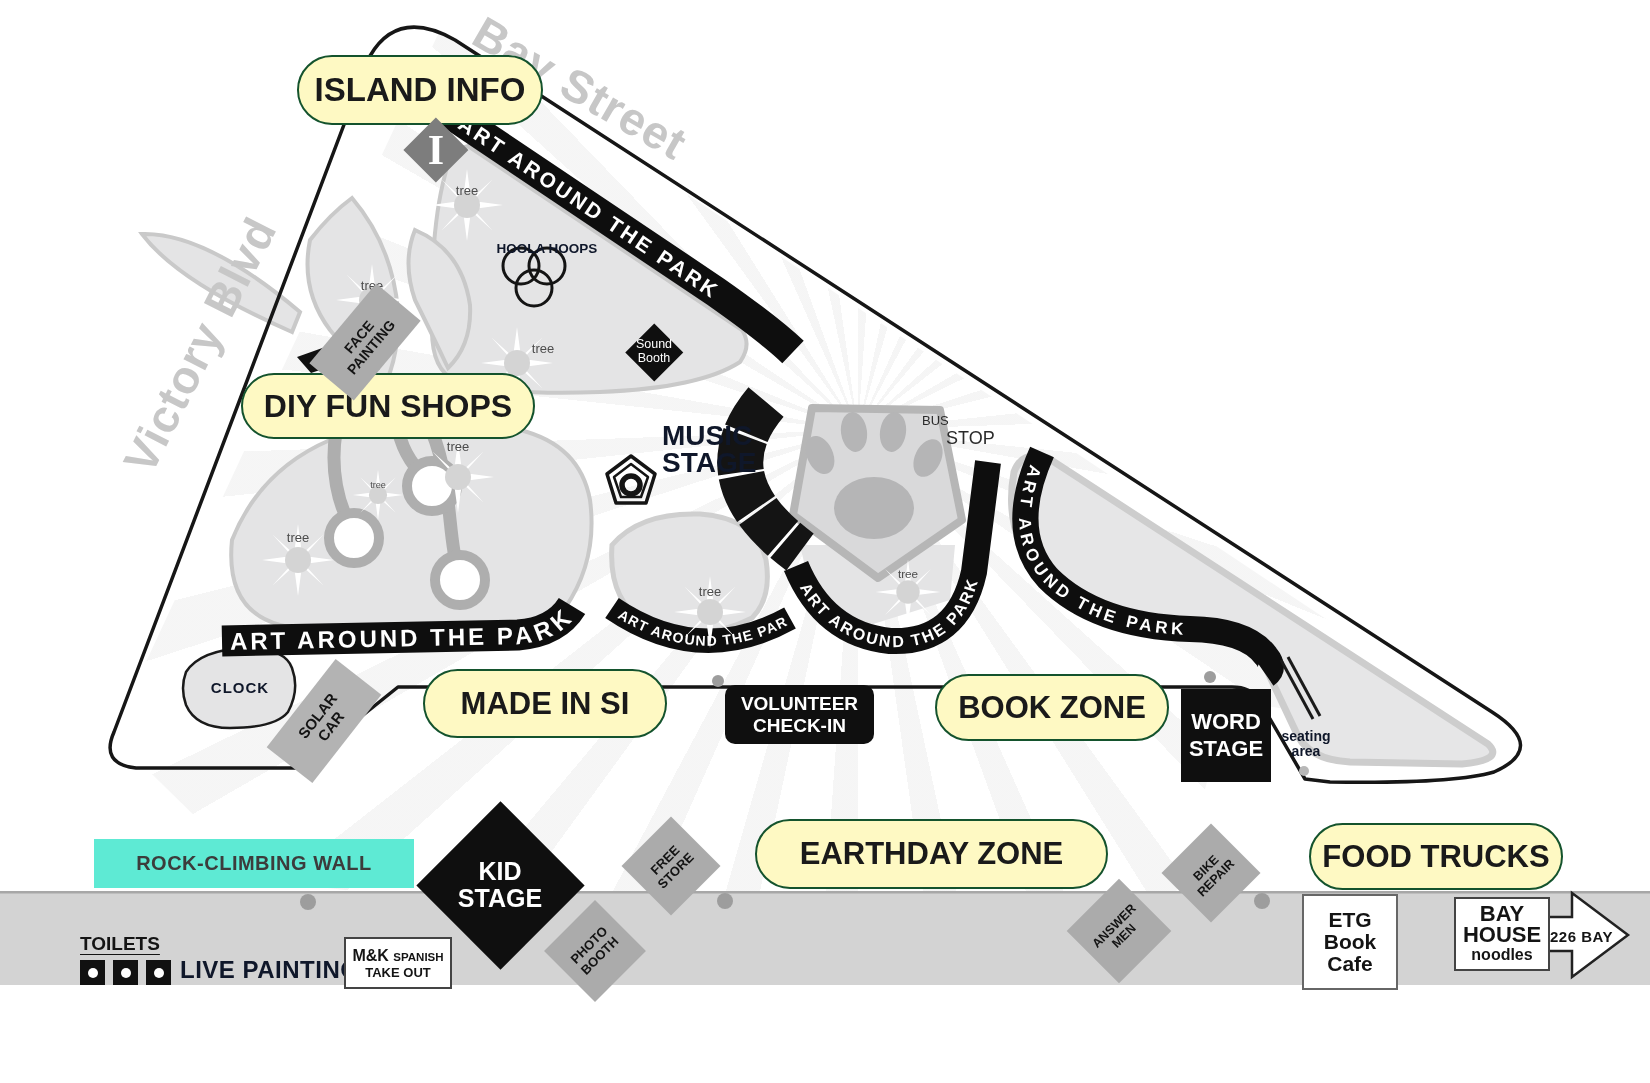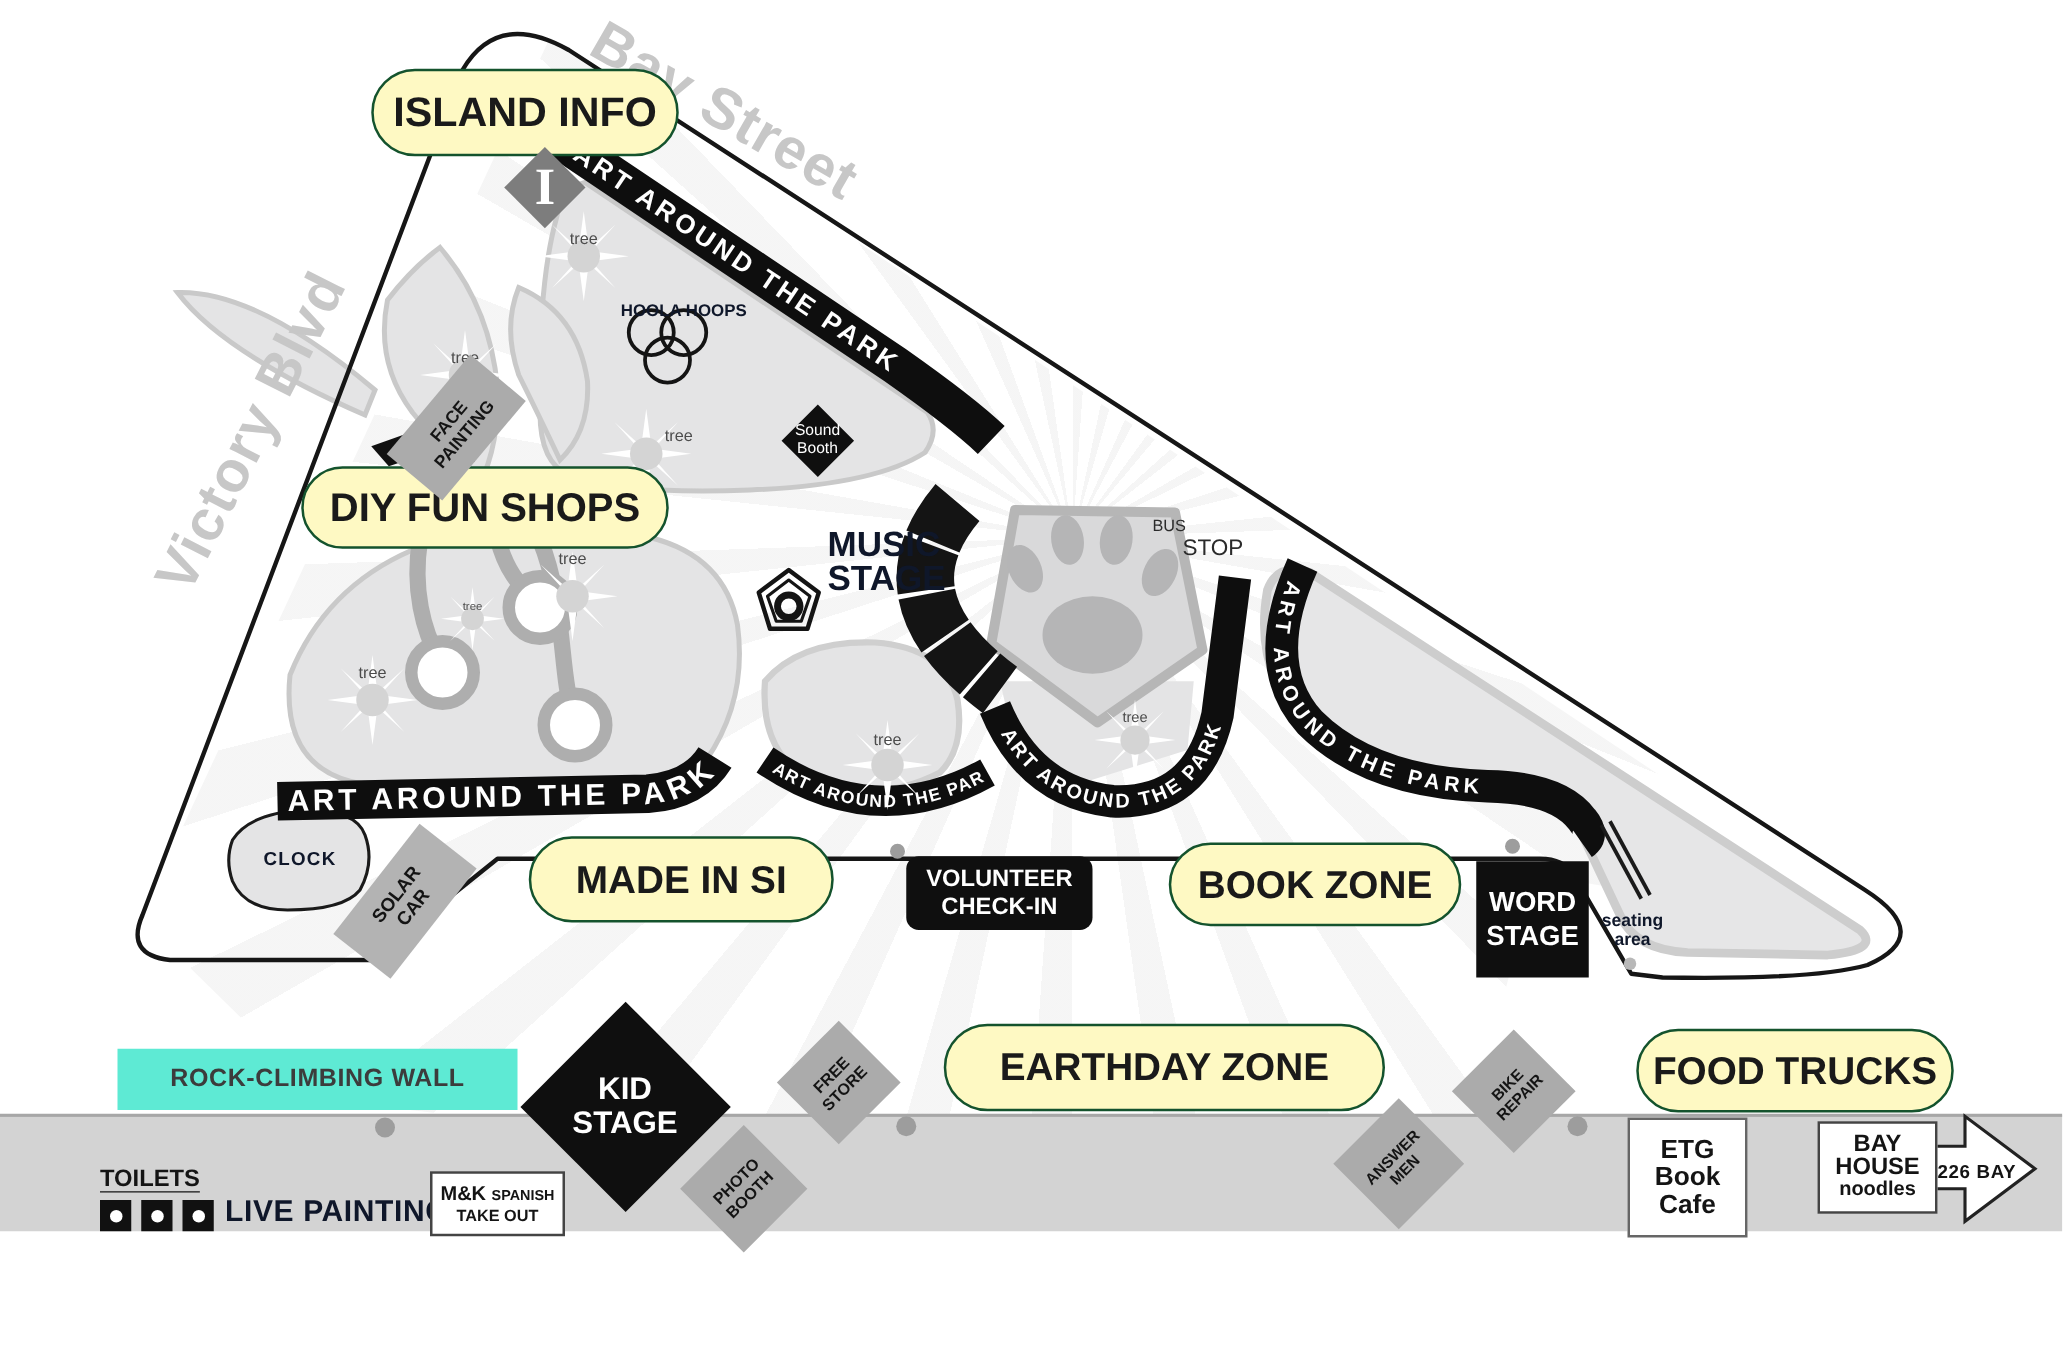--- a/index.html
+++ b/index.html
@@ -247,17 +247,17 @@
 
   <div class="abs whitebox" style="left:344px;top:937px;width:104px;height:48px;border-color:#444;" data-name="mk-spanish-takeout">
     <div data-name="mk-line1"><span style="font-size:16px;">M&amp;K</span>
       <span style="font-size:11.5px;margin-top:36px;">SPANISH</span></div>
     <div style="font-size:13px;" data-name="mk-line2">TAKE OUT</div>
   </div>
   <div class="abs whitebox" style="left:1302px;top:894px;width:92px;height:92px;border-color:#666;font-size:21px;line-height:1.05;white-space:pre-line;" data-name="etg-book-cafe">ETG
 Book
 Cafe</div>
   <div class="abs whitebox" style="left:1454px;top:897px;width:92px;height:70px;border-color:#444;" data-name="bay-house-noodles">
-    <div style="font-size:19px;line-height:0.95;white-space:pre-line;" data-name="bay-house-name">BAY
+    <div style="font-size:22px;line-height:0.95;white-space:pre-line;" data-name="bay-house-name">BAY
 HOUSE</div>
     <div style="font-size:16px;" data-name="bay-house-sub">noodles</div>
   </div>
 </div>
 
 </body></html>

